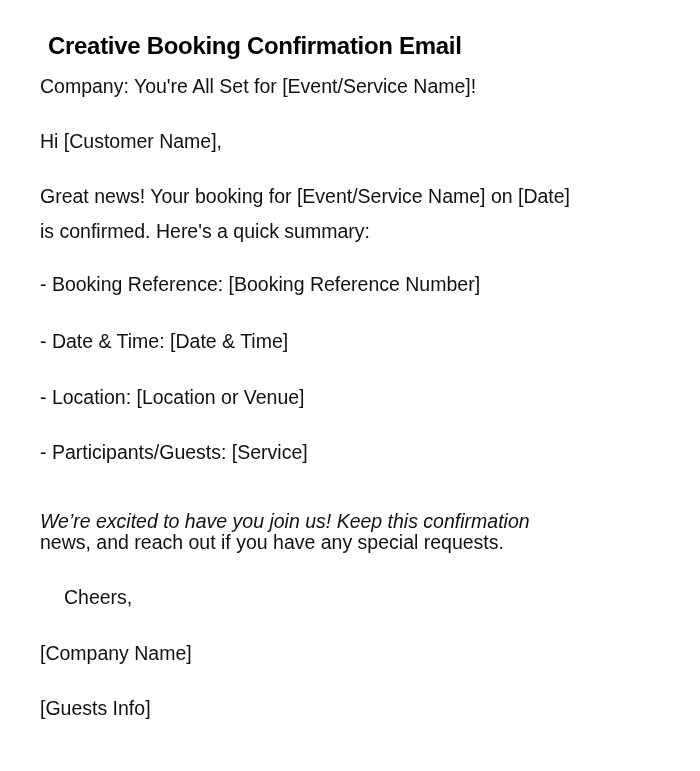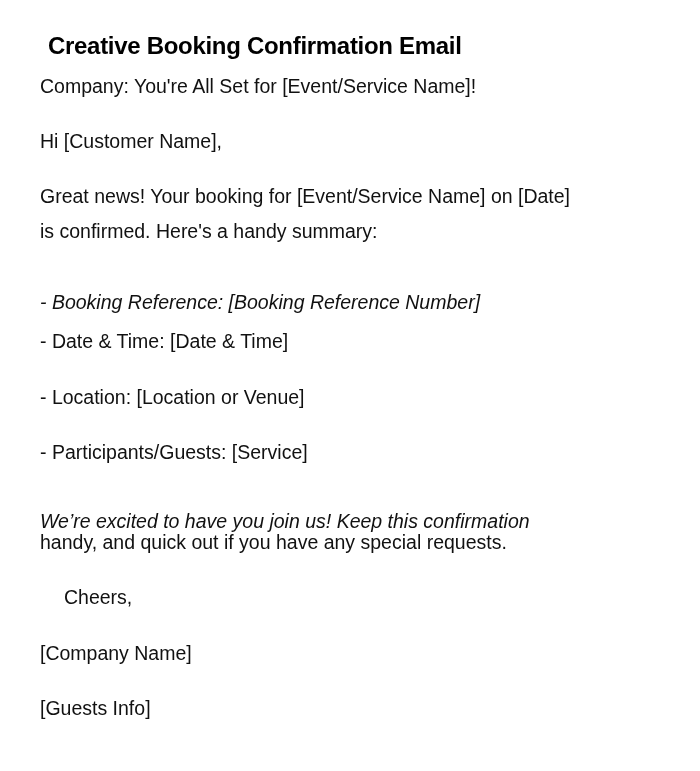--- a/index.html
+++ b/index.html
@@ -47,33 +47,33 @@
 
 <div class="doc">
   <h1 class="title">Creative Booking Confirmation Email</h1>
 
   <p class="para" style="top:69px;">Company: You're All Set for [Event/Service Name]!</p>
 
   <p class="para" style="top:124px;">Hi [Customer Name],</p>
 
   <div>
     <p class="para" style="top:179px;">Great news! Your booking for [Event/Service Name] on [Date]</p>
-    <p class="para" style="top:214px;">is confirmed. Here's a handy summary:</p>
+    <p class="para" style="top:214px;">is confirmed. Here's a quick summary:</p>
   </div>
 
   <div>
-    <p class="para" style="top:285px;font-style:italic;">- Booking Reference: [Booking Reference Number]</p>
+    <p class="para" style="top:267px;">- Booking Reference: [Booking Reference Number]</p>
     <p class="para" style="top:324px;">- Date &amp; Time: [Date &amp; Time]</p>
     <p class="para" style="top:380px;">- Location: [Location or Venue]</p>
     <p class="para" style="top:435px;">- Participants/Guests: [Service]</p>
   </div>
 
   <div>
     <p class="para" style="top:504px;font-style:italic;">We’re excited to have you join us! Keep this confirmation</p>
-    <p class="para" style="top:525px;">handy, and quick out if you have any special requests.</p>
+    <p class="para" style="top:525px;">news, and reach out if you have any special requests.</p>
   </div>
 
   <p class="para" style="top:580px;margin-left:24px;">Cheers,</p>
 
   <p class="para" style="top:636px;">[Company Name]</p>
 
   <p class="para" style="top:691px;">[Guests Info]</p>
 </div>
 
 </body></html>

